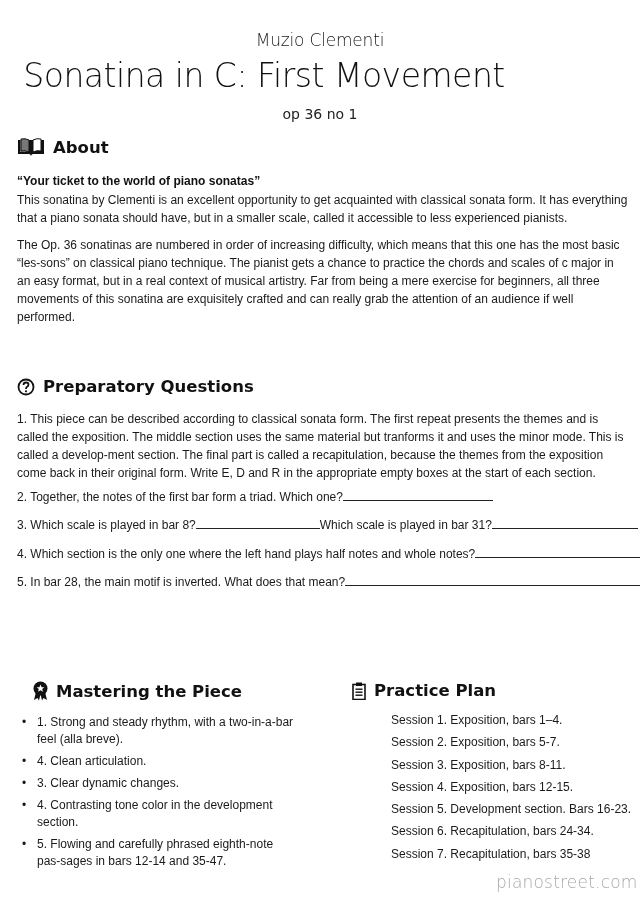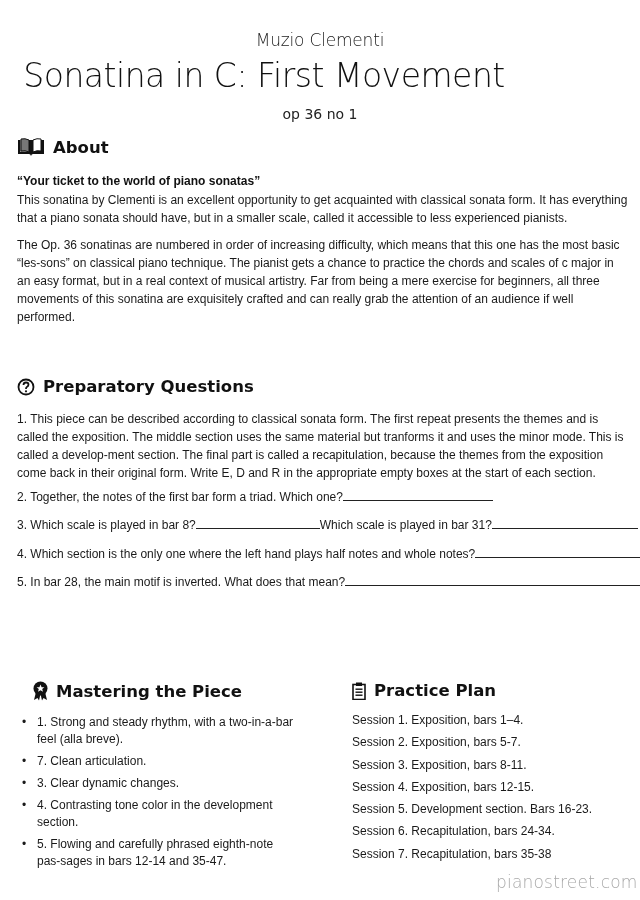--- a/index.html
+++ b/index.html
@@ -18,21 +18,21 @@
   .para { font-size: 12px; line-height: 18px; color: #1a1a1a; }
   .quote { font-size: 12px; font-weight: bold; color: #111; }
 
   .q { font-size: 12px; color: #1a1a1a; white-space: nowrap; }
   .blank { display: inline-block; border-bottom: 1px solid #222; height: 11px; vertical-align: baseline; }
 
   ul.mastery { margin: 0; padding: 0; list-style: none; }
   ul.mastery li { position: relative; padding-left: 20px; font-size: 12px; line-height: 17px; margin-bottom: 5px; }
   ul.mastery li::before { content: "•"; position: absolute; left: 5px; top: 0; }
 
-  .plan-item { font-size: 12px; line-height: 22.3px; }
+  .plan-item { font-size: 12px; line-height: 22.3px; margin-left: 39px; }
   .footer { top: 872px; left: 496px; font-family: "DejaVu Sans", sans-serif; font-size: 17px; color: #a9a9a9; font-weight: 300; letter-spacing: 0.2px; }
 </style>
 </head>
 <body>
 
 <div class="abs composer">Muzio Clementi</div>
 <div class="abs title">Sonatina in C: First Movement</div>
 <div class="abs opus">op 36 no 1</div>
 
 <div class="abs heading" style="top:137px; left:17px;">
@@ -82,21 +82,21 @@
       <path d="M12 11 L14 19 L10.5 17 L9 19.5 L7.5 13 Z" fill="#111"></path>
       <circle cx="7.5" cy="7.5" r="7" fill="#111"></circle>
       <path d="M7.5 3.5 L8.6 6.2 L11.4 6.3 L9.2 8 L10 10.8 L7.5 9.2 L5 10.8 L5.8 8 L3.6 6.3 L6.4 6.2 Z" fill="#fff"></path>
     </svg>
   </span>
   <span>Mastering the Piece</span>
 </div>
 <div class="abs" style="top:714px; left:17px; width:280px;">
   <ul class="mastery">
     <li>1. Strong and steady rhythm, with a two-in-a-bar feel (alla breve).</li>
-    <li>7. Clean articulation.</li>
+    <li>4. Clean articulation.</li>
     <li>3. Clear dynamic changes.</li>
     <li>4. Contrasting tone color in the development section.</li>
     <li>5. Flowing and carefully phrased eighth-note pas-sages in bars 12-14 and 35-47.</li>
   </ul>
 </div>
 
 <div class="abs heading" style="top:681px; left:352px;">
   <span class="icon">
     <svg width="14" height="18" viewBox="0 0 14 18">
       <rect x="1" y="2.5" width="12" height="15" fill="none" stroke="#111" stroke-width="1.6"></rect>

